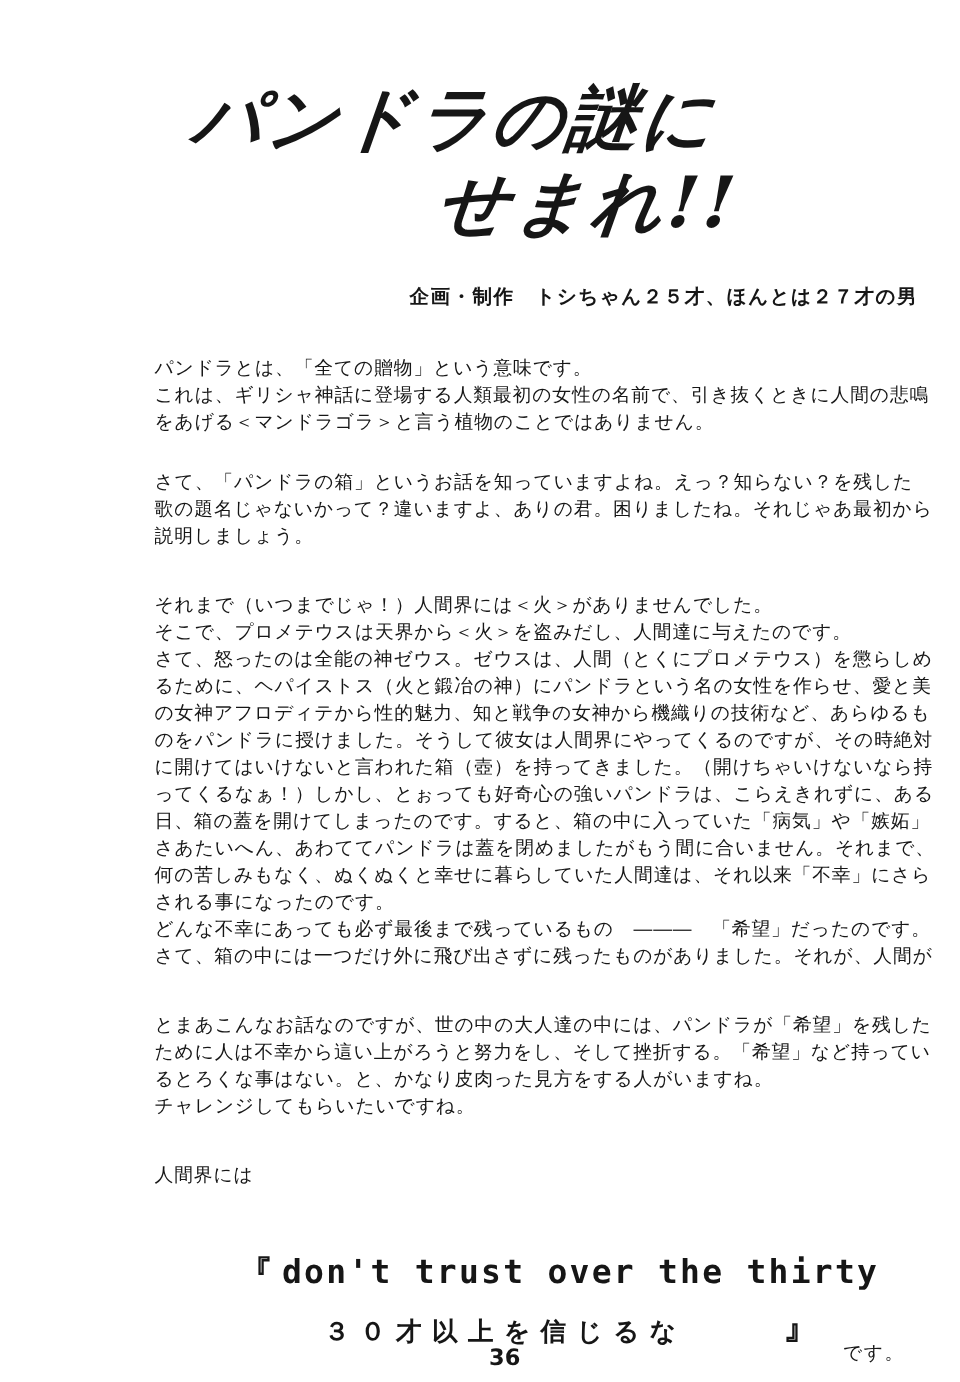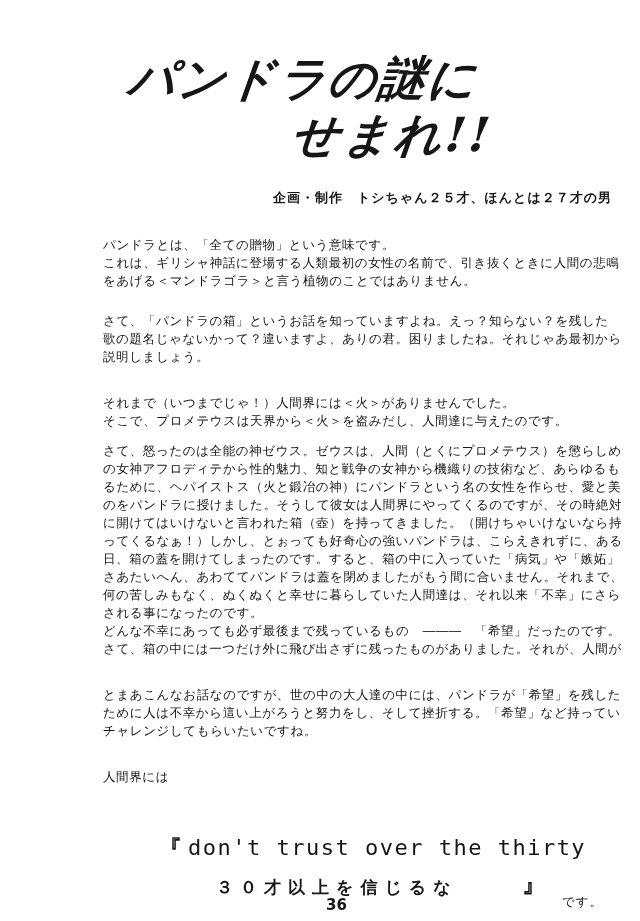--- a/index.html
+++ b/index.html
@@ -39,36 +39,36 @@
     letter-spacing: 1px; white-space: nowrap;
   }
   
   .body-text {
     position: absolute; left: 103px; top: 236px; width: 492px;
     font-size: 12.5px; line-height: 18px;
     letter-spacing: 0.6px;
   }
   .para { margin: 0 0 22px 0; }
   .para.gap-lg { margin-bottom: 28px; }
-  .para.gap-sm { margin-bottom: 12px; }
+  .para.gap-sm { margin-bottom: 0; }
   .ln { white-space: nowrap; }
   .moral-label { margin-top: 0; }
   
   .motto-en {
     position: absolute; left: 158px; top: 833px;
     font-size: 22px; white-space: nowrap;
   }
   .motto-en .bracket {
     font-family: "Liberation Sans", sans-serif;
     font-weight: bold; font-size: 24px; vertical-align: -2px;
     margin-right: 6px;
   }
   .motto-en .en {
     font-family: "DejaVu Sans Mono", monospace;
-    font-weight: normal; letter-spacing: 1.5px;
+    font-weight: bold; letter-spacing: 1.5px;
   }
   .motto-jp {
     position: absolute; left: 216px; top: 876px;
     font-size: 17px; font-weight: bold;
     letter-spacing: 7px; white-space: nowrap;
   }
   .bracket-close {
     position: absolute; left: 522px; top: 868px;
     font-size: 24px; font-weight: bold;
   }
@@ -106,36 +106,37 @@
       <div class="ln">説明しましょう。</div>
     </div>
 
     <div class="para gap-sm">
       <div class="ln">それまで（いつまでじゃ！）人間界には＜火＞がありませんでした。</div>
       <div class="ln">そこで、プロメテウスは天界から＜火＞を盗みだし、人間達に与えたのです。</div>
     </div>
 
     <div class="para gap-lg">
       <div class="ln">さて、怒ったのは全能の神ゼウス。ゼウスは、人間（とくにプロメテウス）を懲らしめ</div>
+      <div class="ln">るために、ヘパイストス（火と鍛冶の神）にパンドラという名の女性を作らせ、愛と美</div>
       <div class="ln">の女神アフロディテから性的魅力、知と戦争の女神から機織りの技術など、あらゆるも</div>
-      <div class="ln">るために、ヘパイストス（火と鍛冶の神）にパンドラという名の女性を作らせ、愛と美</div>
       <div class="ln">のをパンドラに授けました。そうして彼女は人間界にやってくるのですが、その時絶対</div>
       <div class="ln">に開けてはいけないと言われた箱（壺）を持ってきました。（開けちゃいけないなら持</div>
       <div class="ln">ってくるなぁ！）しかし、とぉっても好奇心の強いパンドラは、こらえきれずに、ある</div>
       <div class="ln">日、箱の蓋を開けてしまったのです。すると、箱の中に入っていた「病気」や「嫉妬」</div>
       <div class="ln">さあたいへん、あわててパンドラは蓋を閉めましたがもう間に合いません。それまで、</div>
       <div class="ln">何の苦しみもなく、ぬくぬくと幸せに暮らしていた人間達は、それ以来「不幸」にさら</div>
       <div class="ln">される事になったのです。</div>
       <div class="ln">どんな不幸にあっても必ず最後まで残っているもの　―――　「希望」だったのです。</div>
       <div class="ln">さて、箱の中には一つだけ外に飛び出さずに残ったものがありました。それが、人間が</div>
     </div>
 
     <div class="para gap-lg">
       <div class="ln">とまあこんなお話なのですが、世の中の大人達の中には、パンドラが「希望」を残した</div>
       <div class="ln">ために人は不幸から這い上がろうと努力をし、そして挫折する。「希望」など持ってい</div>
+      <div class="ln">るとろくな事はない。と、かなり皮肉った見方をする人がいますね。</div>
       <div class="ln">チャレンジしてもらいたいですね。</div>
     </div>
 
     <div class="moral-label ln">人間界には</div>
   </div>
 
   <div class="motto-en">
     <span class="bracket">『</span><span class="en">don't trust over the thirty</span>
   </div>
 

